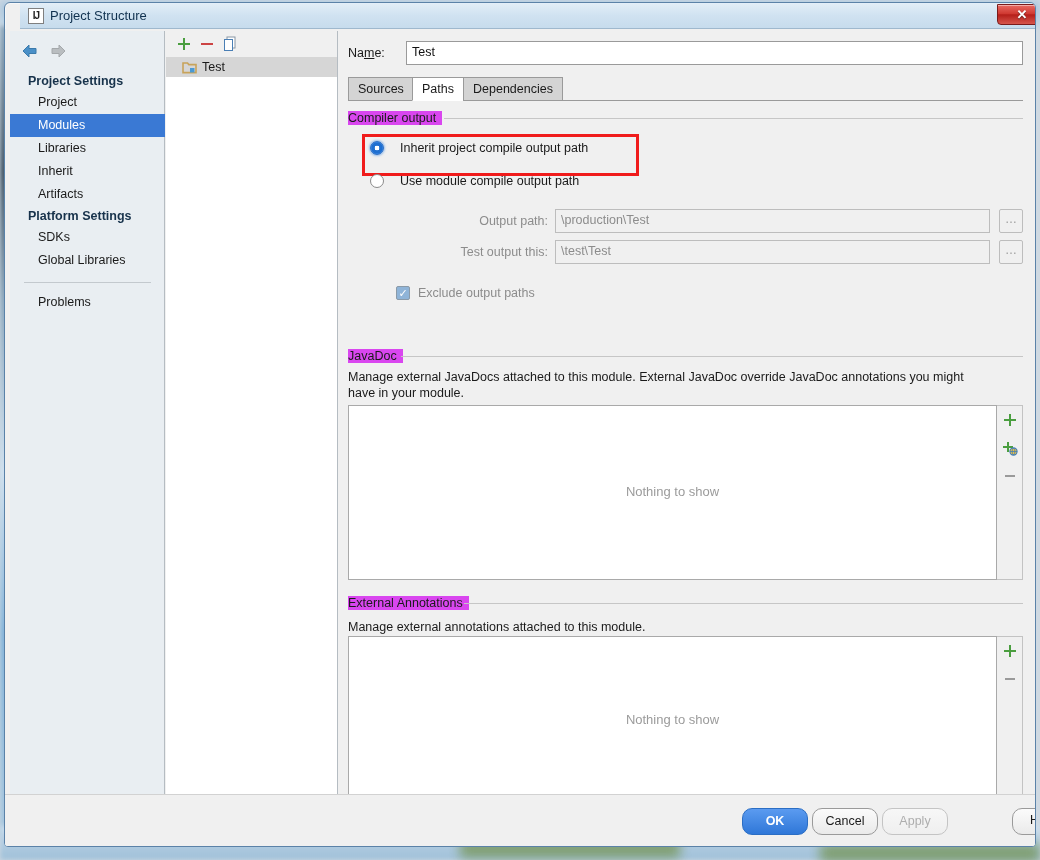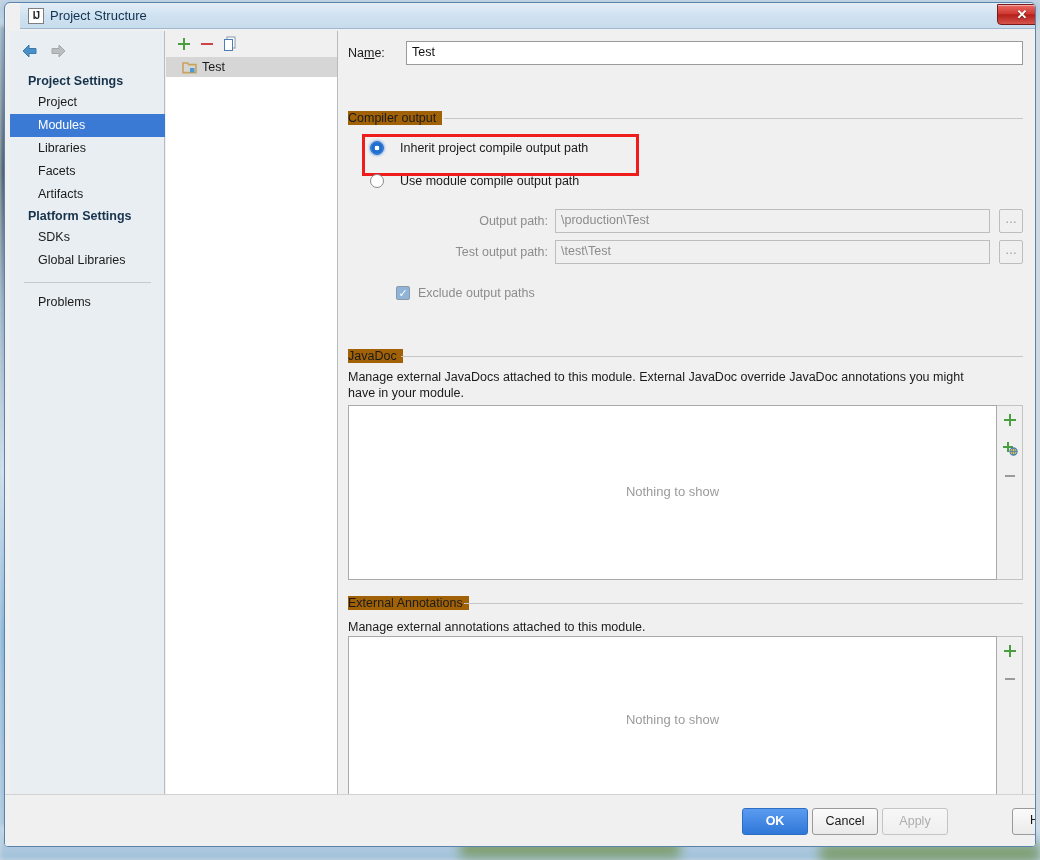--- a/index.html
+++ b/index.html
@@ -149,21 +149,21 @@
   }
   .tab {
     position: absolute; top: 0; height: 24px; padding: 0 9px;
     line-height: 23px; font-size: 12.5px; cursor: pointer;
     border: 1px solid #9a9a9a; background: #d4d4d4; color: #1a1a1a;
   }
   .tab.active { background: #fff; border-bottom: 1px solid #fff; font-weight: normal; }
 
   
   .group-title {
-    position: absolute; font-size: 12.5px; color: #1a1a1a; background: #a16207;
+    position: absolute; font-size: 12.5px; color: #1a1a1a; background: #d946ef;
     padding-right: 6px;
   }
   .group-rule {
     position: absolute; height: 1px; background: #c6c6c6;
   }
 
   
   #compiler-group { position: absolute; left: 9px; top: 80px; right: 8px; height: 215px; }
   #radio-inherit-row { position: absolute; left: 22px; top: 30px; }
   #radio-usemodule-row { position: absolute; left: 22px; top: 63px; }
@@ -225,21 +225,21 @@
     justify-content: center; cursor: pointer;
   }
 
   
   #button-bar {
     position: absolute; left: 0; bottom: 0; width: 1030px; height: 52px;
     background: #f0f0f0; border-top: 1px solid #d2d2d2;
   }
   .dlg-btn {
     position: absolute; top: 13px; height: 27px; width: 66px;
-    border: 1px solid #9a9a9a; border-radius: 3px;
+    border: 1px solid #9a9a9a; border-radius: 10px;
     background: linear-gradient(180deg,#fbfbfb 0%, #eaeaea 100%);
     font-size: 12.5px; color: #1a1a1a; text-align: center; line-height: 25px;
     cursor: pointer;
   }
   #btn-ok {
     background: linear-gradient(180deg,#5b9bf0 0%, #2f77d8 100%);
     border-color: #2b6ec4; color: #fff; font-weight: bold;
   }
   #btn-apply { color: #aeaeae; border-color: #c4c4c4;
     background: linear-gradient(180deg,#f7f7f7 0%, #efefef 100%); }
@@ -287,21 +287,21 @@
             <path d="M11 4 L17 10 L11 16 L11 12.5 L4 12.5 L4 7.5 L11 7.5 Z" fill="#b9bdc0" stroke="#a4a8ab" stroke-width="1"></path>
           </svg>
         </div>
       </div>
 
       <div id="sidebar-list">
         <div class="sb-group">Project Settings</div>
         <div class="sb-item">Project</div>
         <div class="sb-item selected">Modules</div>
         <div class="sb-item">Libraries</div>
-        <div class="sb-item">Facets</div>
+        <div class="sb-item">Inherit</div>
         <div class="sb-item">Artifacts</div>
 
         <div class="sb-group">Platform Settings</div>
         <div class="sb-item">SDKs</div>
         <div class="sb-item">Global Libraries</div>
 
         <div class="sb-sep"></div>
         <div class="sb-item">Problems</div>
       </div>
     </div>
@@ -339,20 +339,25 @@
       </div>
     </div>
 
     <div id="right-pane">
 
       <div id="name-row">
         <div id="name-label">Na<u>m</u>e:</div>
         <div id="name-field">Test</div>
       </div>
 
+      <div id="tabs">
+        <div class="tab" style="left:0;">Sources</div>
+        <div class="tab active" style="left:64px;">Paths</div>
+        <div class="tab" style="left:115px;">Dependencies</div>
+      </div>
 
       <div id="compiler-group">
         <div class="group-title" style="left:0;top:0;">Compiler output</div>
         <div class="group-rule" style="left:96px;right:0;top:7px;"></div>
 
         <div id="redbox"></div>
 
         <div class="radio-row" id="radio-inherit-row">
           <span class="radio checked"></span>
           <span class="radio-label">Inherit project compile output path</span>
@@ -363,21 +368,21 @@
           <span class="radio-label">Use module compile output path</span>
         </div>
 
         <div class="path-row" style="top:98px;">
           <div class="path-label">Output path:</div>
           <div class="path-field">\production\Test</div>
           <div class="browse-btn">…</div>
         </div>
 
         <div class="path-row" style="top:129px;">
-          <div class="path-label">Test output path:</div>
+          <div class="path-label">Test output this:</div>
           <div class="path-field">\test\Test</div>
           <div class="browse-btn">…</div>
         </div>
 
         <div id="exclude-row">
           <span class="checkbox">✓</span>
           <span id="exclude-label">Exclude output paths</span>
         </div>
       </div>
 

